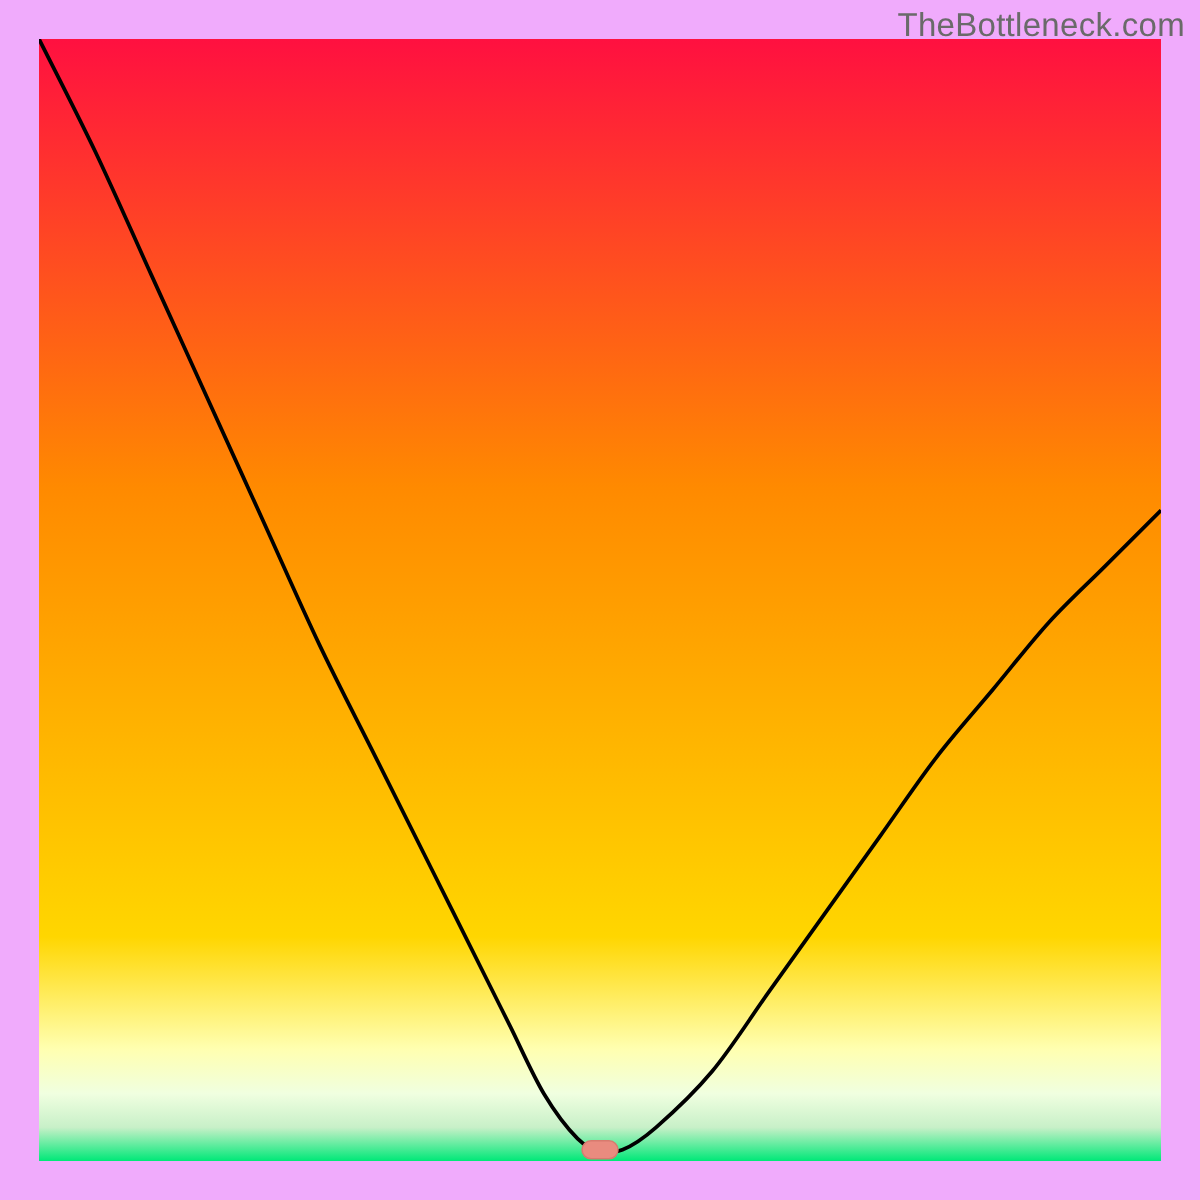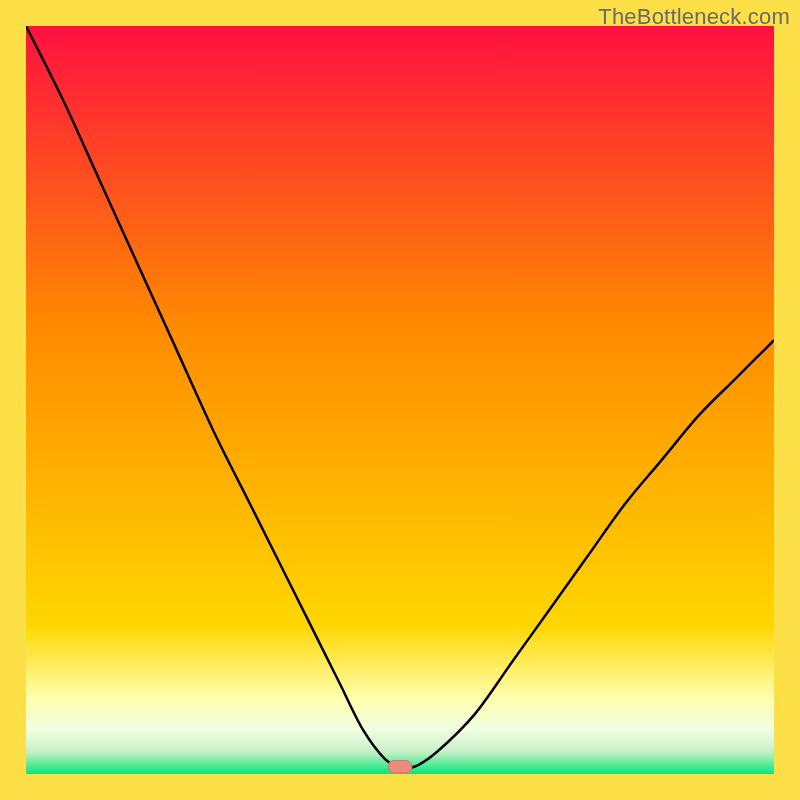--- a/index.html
+++ b/index.html
@@ -7,21 +7,21 @@
     padding: 0;
     width: 800px;
     height: 800px;
     background: #000;
     overflow: hidden;
   }
   .frame {
     position: relative;
     width: 800px;
     height: 800px;
-    background: #fde047;
+    background: #f0abfc;
   }
   .plot {
     position: absolute;
     left: 26px;
     top: 26px;
     width: 748px;
     height: 748px;
   }
   .watermark {
     position: absolute;

